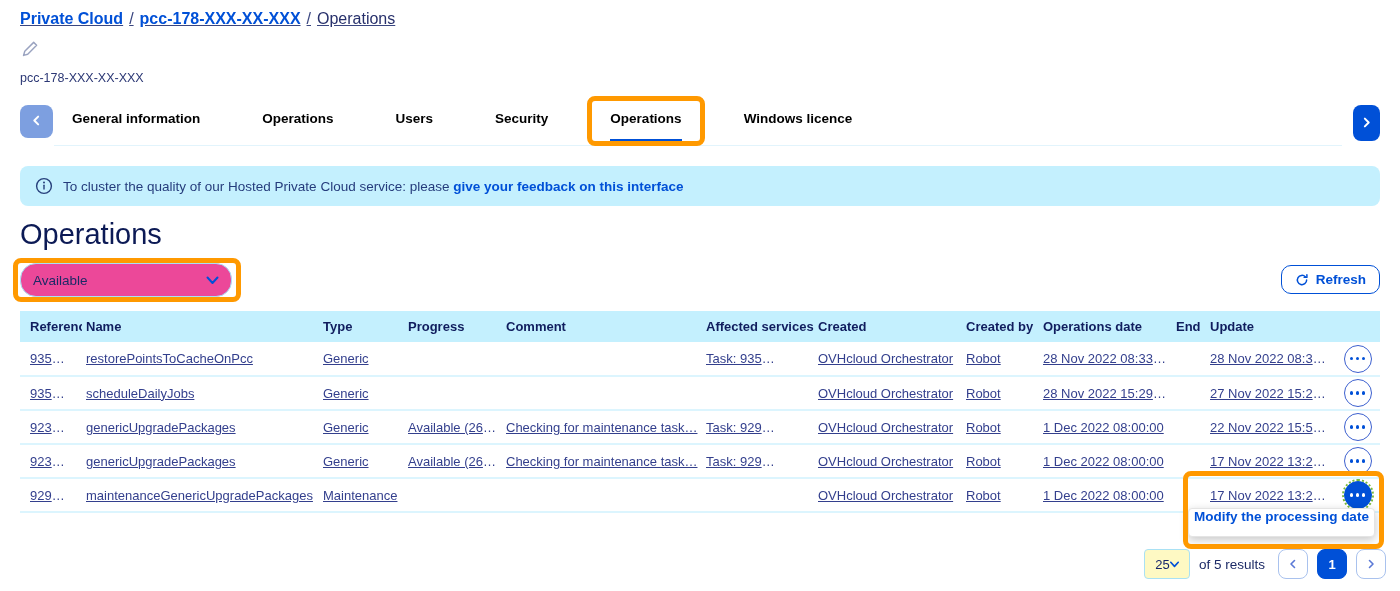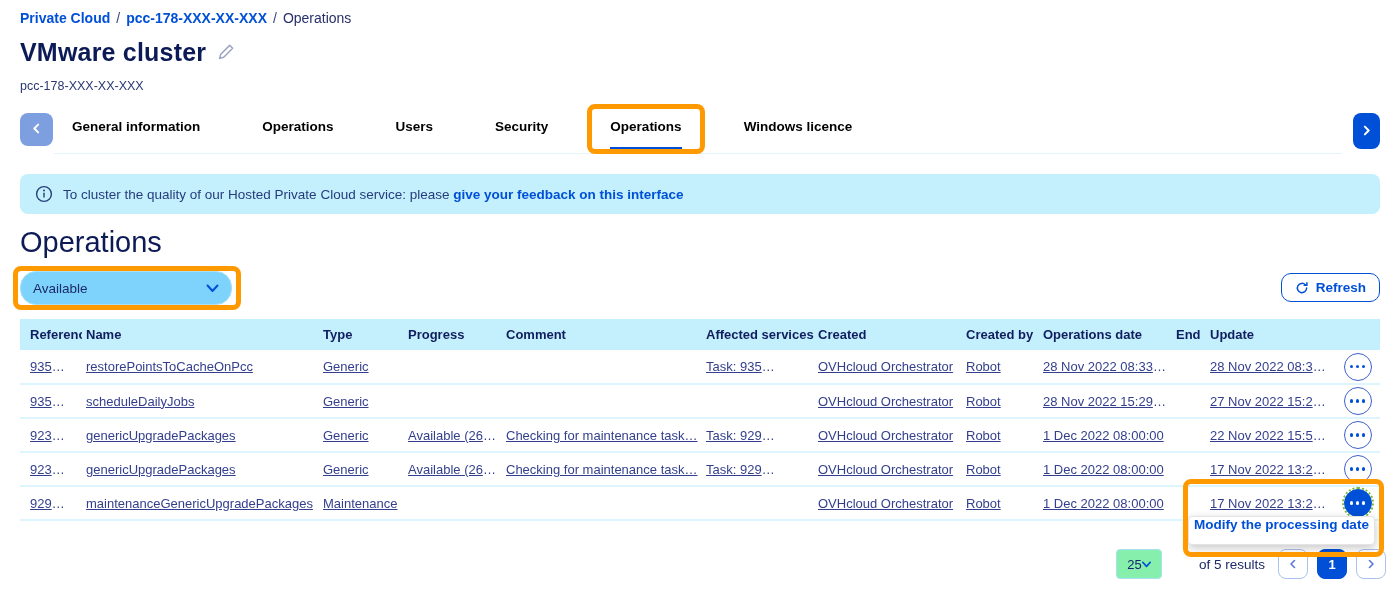--- a/index.html
+++ b/index.html
@@ -1,21 +1,21 @@
 <!DOCTYPE html>
 <html><head>
 <meta charset="utf-8">
 <style>
   * { box-sizing: border-box; margin: 0; padding: 0; }
   html,body { background:#fff; }
   body { font-family: "Liberation Sans", sans-serif; }
   .page { position:relative; width:1400px; height:591px; background:#fff; overflow:hidden; color:#2f3c8c; }
 
   
-  .breadcrumb { padding:10px 0 0 20px; font-size:14px; color:#3a4680; }
+  .breadcrumb { padding:10px 0 0 20px; font-size:16px; color:#3a4680;text-decoration:underline; }
   .breadcrumb a { color:#0050d7; font-weight:bold; text-decoration:none; }
   .breadcrumb .sep { margin:0 6px; color:#3a4680; }
   .breadcrumb .current { color:#27306b; }
 
   
   .title-row { margin:12px 0 0 20px; display:flex; align-items:center; gap:10px; }
   .title-row h1 { font-size:25px; font-weight:bold; color:#0c1a55; letter-spacing:.2px; }
   .subtitle { margin:12px 0 0 20px; font-size:12.5px; color:#2c3875; }
 
   
@@ -32,21 +32,21 @@
 
   
   .banner { margin:20px 20px 0; height:40px; background:#c4f0fe; border-radius:8px; display:flex; align-items:center; padding:0 15px; gap:10px; font-size:13.5px; color:#253c7c; }
   .banner b a { color:#0050d7; text-decoration:none;margin-top:44px; }
 
   
   h2.section { margin:12px 0 0 20px; font-size:29px; font-weight:500; color:#0c1a55; }
 
   
   .filter-row { position:relative; margin:12px 20px 0; height:34px; }
-  .select { position:relative; display:flex; align-items:center; justify-content:space-between; width:212px; height:34px; border:1px solid #a9e1f4; border-radius:16px; padding:0 12px; font-size:13.5px; color:#1c2a66; background:#7dd3fc; cursor:pointer; }
+  .select { position:relative; display:flex; align-items:center; justify-content:space-between; width:212px; height:34px; border:1px solid #a9e1f4; border-radius:16px; padding:0 12px; font-size:13.5px; color:#1c2a66; background:#ec4899; cursor:pointer; }
   .annot-select { left:-8px; right:-10px; top:-6px; bottom:-6px; }
   .refresh-btn { position:absolute; right:0; top:2px; height:29px; display:flex; align-items:center; gap:7px; padding:0 13px; border:1px solid #0050d7; border-radius:10px; background:#fff; color:#0050d7; font-weight:bold; font-size:13.5px; cursor:pointer;margin-left:8px; }
 
   
   table { margin:14px 20px 0; width:1360px; border-collapse:collapse; table-layout:fixed; }
   thead th { background:#c4f0fe; color:#101d5e; font-size:13px; font-weight:bold; text-align:left; height:31px; padding:0 4px; overflow:hidden; white-space:nowrap; }
   thead th:first-child { padding-left:10px; }
   tbody td { height:34px; font-size:13px; color:#333f8d; padding:0 4px; border-bottom:2px solid #dcf5fe; white-space:nowrap; overflow:hidden; text-overflow:ellipsis; background:#fff;text-decoration:underline; }
   tbody td:first-child { padding-left:10px; }
   .redact { display:inline-block; width:40px; height:23px; vertical-align:-7px; margin-left:3px; border-radius:1px;
@@ -57,36 +57,35 @@
   .kebab .dots { display:flex; gap:2.5px; }
   .kebab .dots i { width:3.5px; height:3.5px; border-radius:50%; background:#0050d7; }
   .kebab.active { background:#0050d7; border-color:#0050d7; outline:2px dotted #79b93c; outline-offset:0; }
   .kebab.active .dots i { background:#fff; }
   .annot-actions { right:-4px; top:-8px; width:201px; height:78px; }
   .ctx-menu { position:absolute; right:5px; top:29px; width:187px; height:29px; background:#fff; border:1px solid #e4e4e4; border-radius:4px; box-shadow:0 3px 10px rgba(0,0,0,.22); display:flex; justify-content:center; z-index:9; }
   .ctx-menu a { font-size:13.5px; font-weight:bold; color:#0050d7; text-decoration:none; white-space:nowrap; }
 
   
   .pagination { position:absolute; right:14px; top:549px; display:flex; align-items:center; gap:9px; z-index:1; }
-  .page-size { display:flex; align-items:center; justify-content:center; gap:0; width:46px; height:30px; border:1px solid #a9e1f4; border-radius:4px; font-size:13px; color:#16256b; background:#86efac; cursor:pointer; }
-  .results { font-size:13.5px; color:#1c2a66; margin-right:4px;margin-left:28px; }
+  .page-size { display:flex; align-items:center; justify-content:center; gap:0; width:46px; height:30px; border:1px solid #a9e1f4; border-radius:4px; font-size:13px; color:#16256b; background:#fef9c3; cursor:pointer; }
+  .results { font-size:13.5px; color:#1c2a66; margin-right:4px; }
   .pg-btn { width:30px; height:30px; border-radius:8px; border:1px solid #a9c2ee; background:#fff; display:flex; align-items:center; justify-content:center; cursor:pointer; }
   .pg-btn.current { background:#0050d7; border-color:#0050d7; color:#fff; font-size:13px; font-weight:bold; }
 </style>
 </head>
 <body>
 
 <div class="page">
 
   <div class="breadcrumb">
     <a href="#">Private Cloud</a><span class="sep">/</span><a href="#">pcc-178-XXX-XX-XXX</a><span class="sep">/</span><span class="current">Operations</span>
   </div>
 
   <div class="title-row">
-    <h1>VMware cluster</h1>
     <span style="cursor:pointer;display:inline-flex;">
       <svg width="19" height="19" viewBox="0 0 16 16">
           <path d="M3 13l1-3.5L11.5 2 14 4.5 6.5 12 3 13z" fill="none" stroke="#9aa3c0" stroke-width="1.2" stroke-linejoin="round"></path>
         </svg>
     </span>
   </div>
   <div class="subtitle">pcc-178-XXX-XX-XXX</div>
 
   <div class="tabs-wrap">
     <div class="tabs-line"></div>

